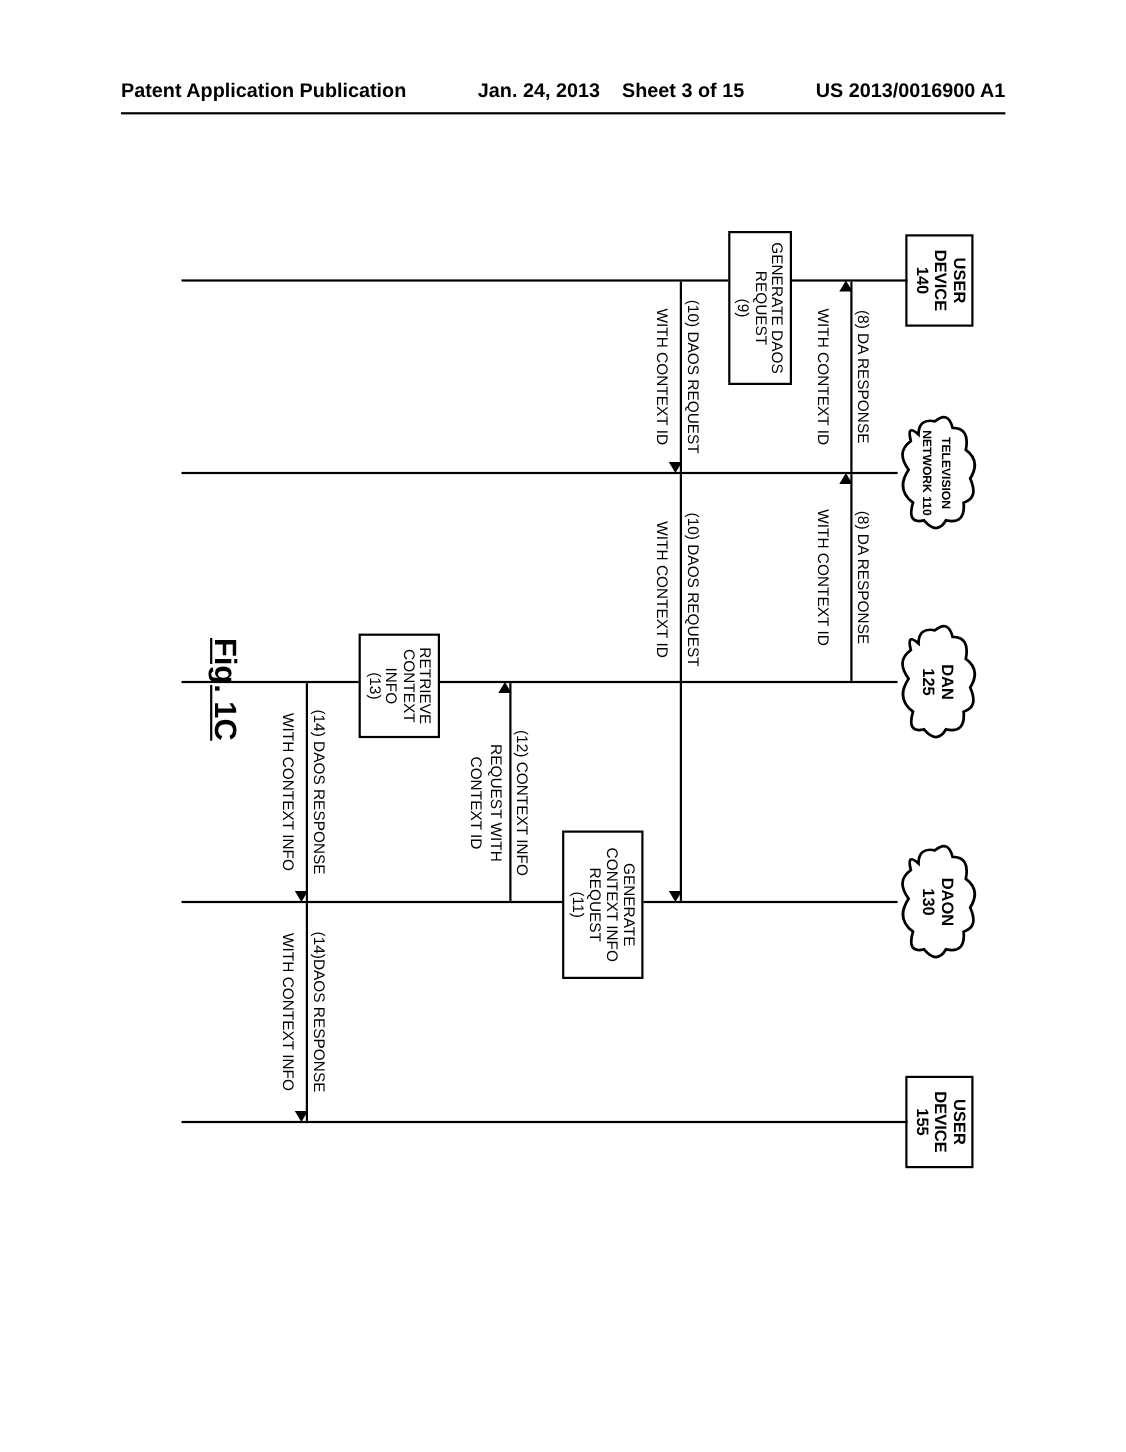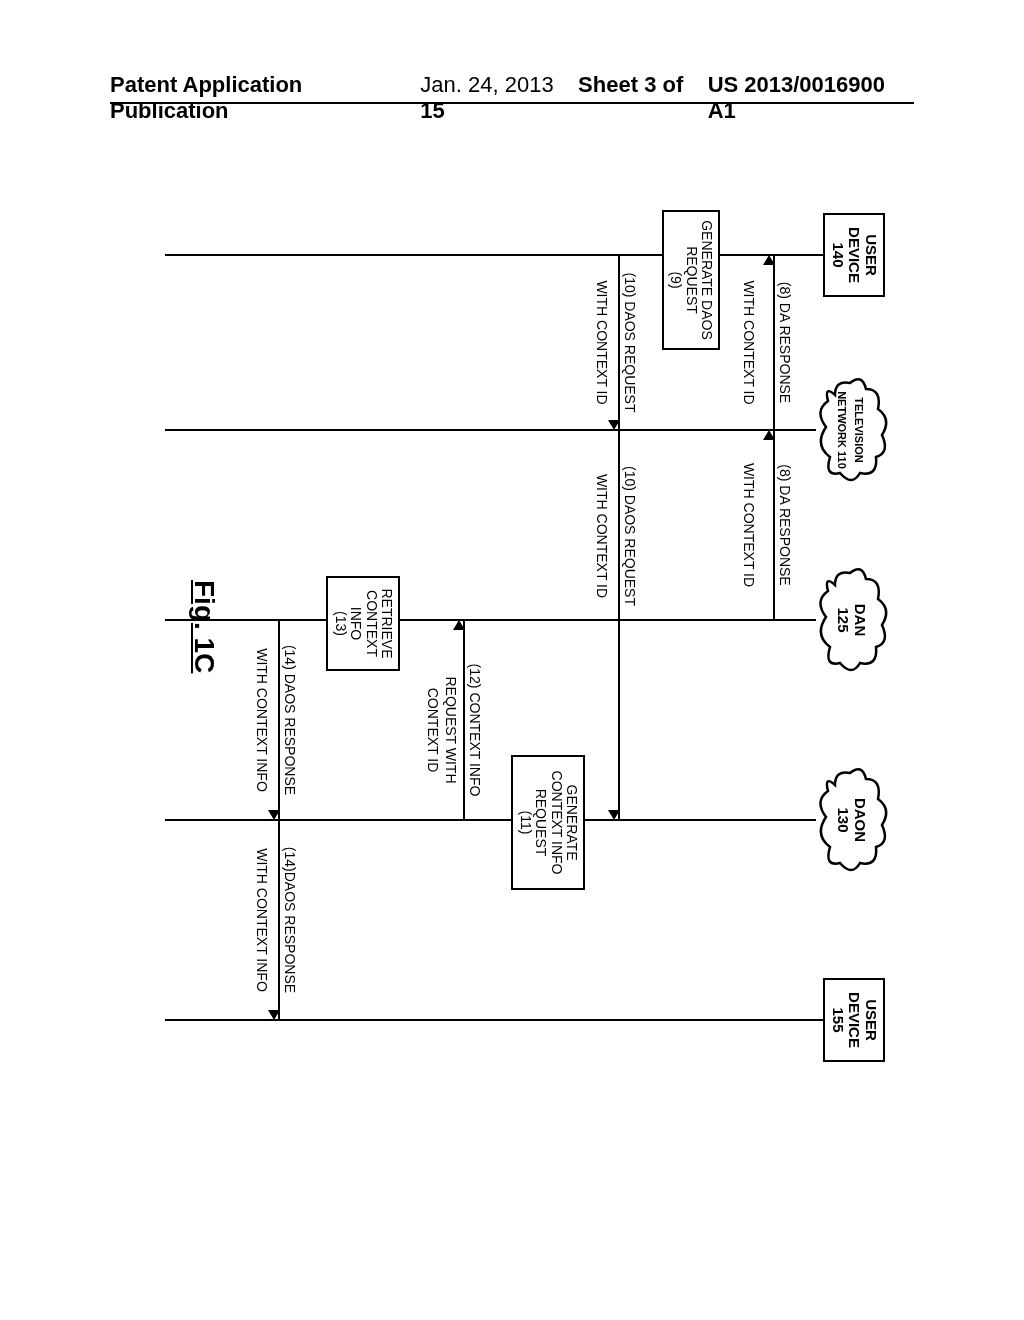--- a/index.html
+++ b/index.html
@@ -13,23 +13,23 @@
   }
   .header {
     position: absolute;
     top: 72px;
     left: 0;
     width: 100%;
     padding: 0 110px 0 110px;
     display: flex;
     justify-content: space-between;
     font-weight: bold;
-    font-size: 22px;
-  }
-  .header .date { font-weight: normal; margin-top: 32px; }
+    font-size: 18px;
+  }
+  .header .date { font-weight: bold; margin-top: 32px; }
   .header-line {
     position: absolute;
     top: 102px;
     left: 110px;
     right: 110px;
     height: 2px;
     background: #000;
   }
   
   .figwrap {

